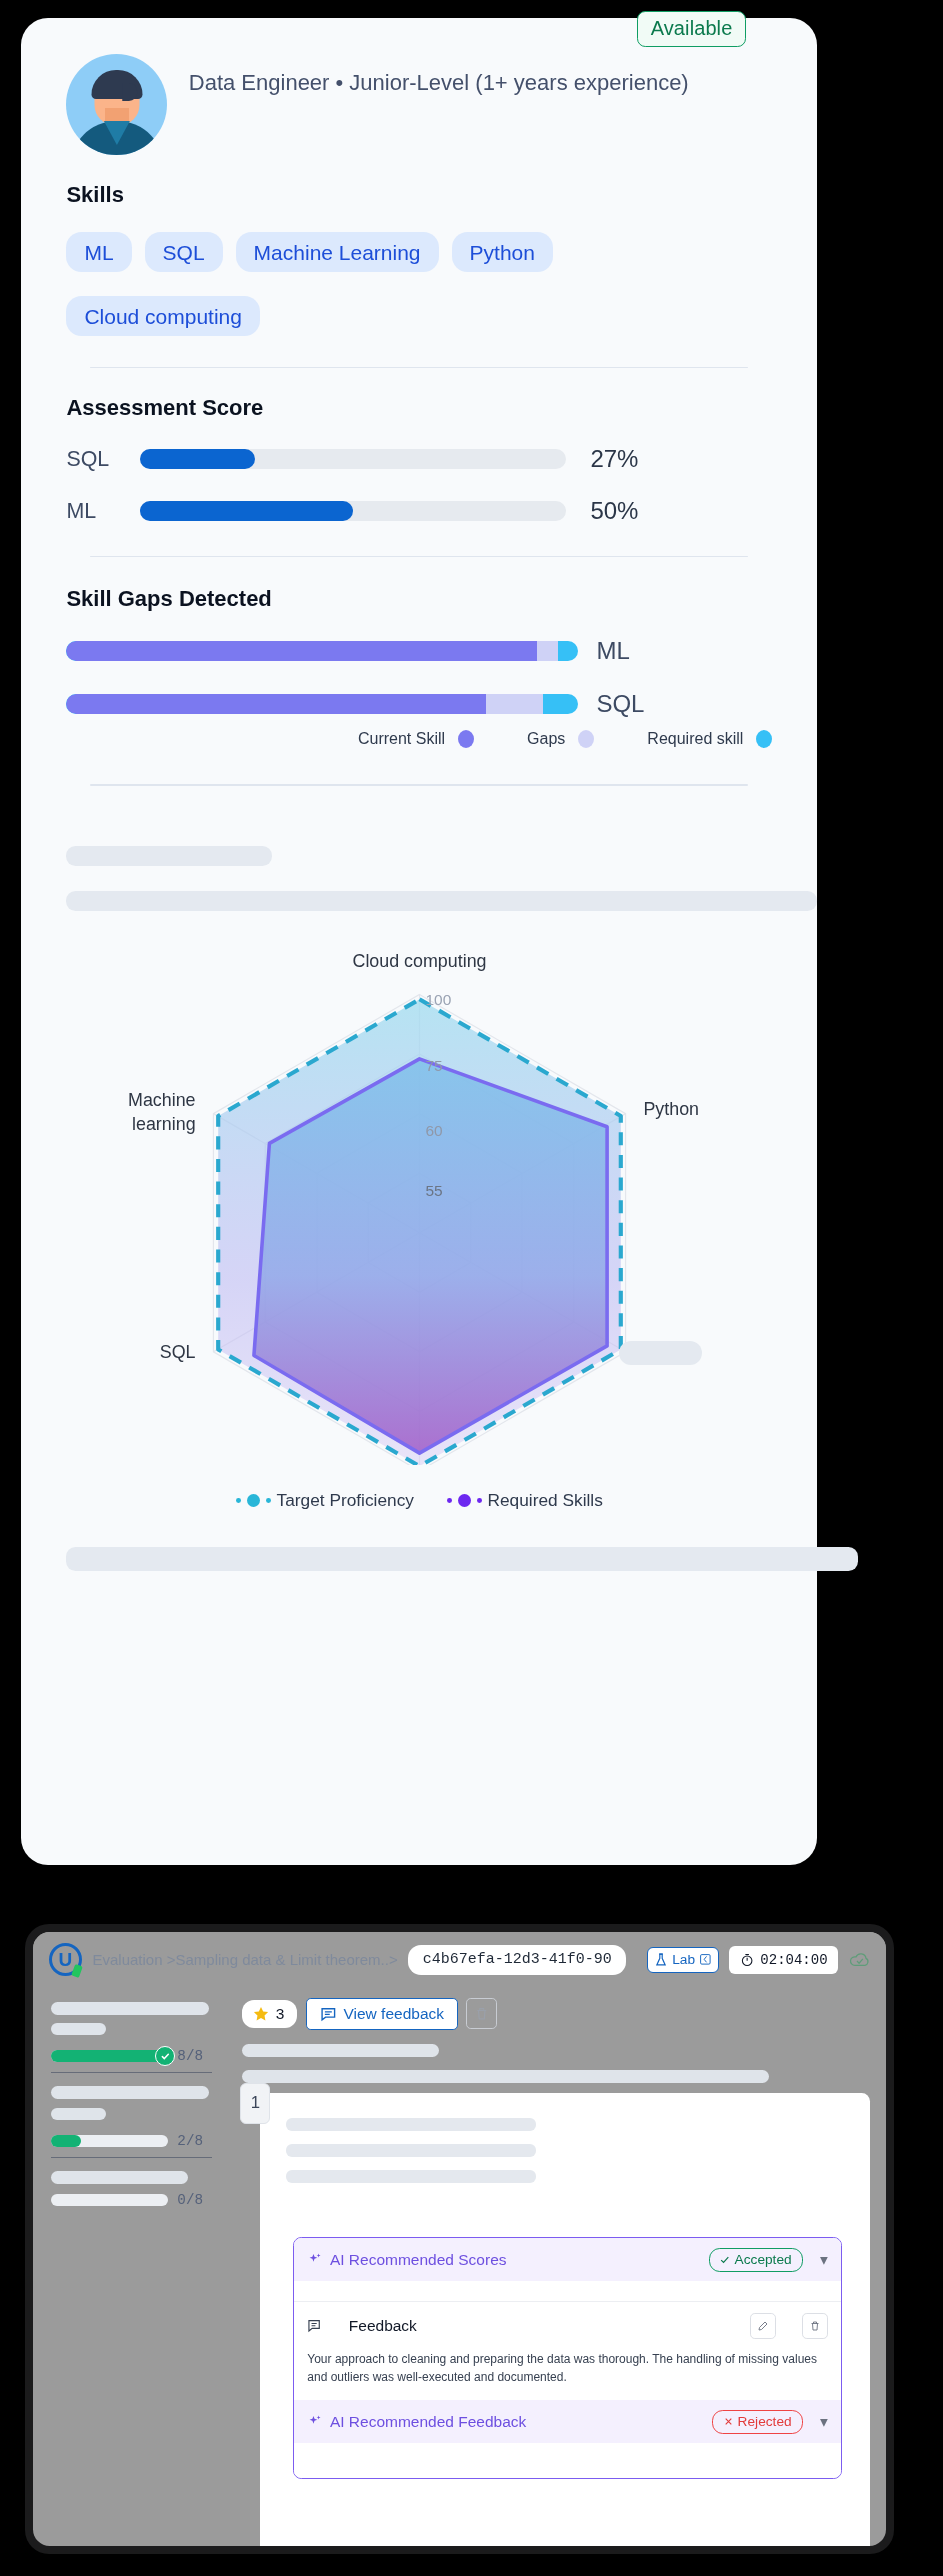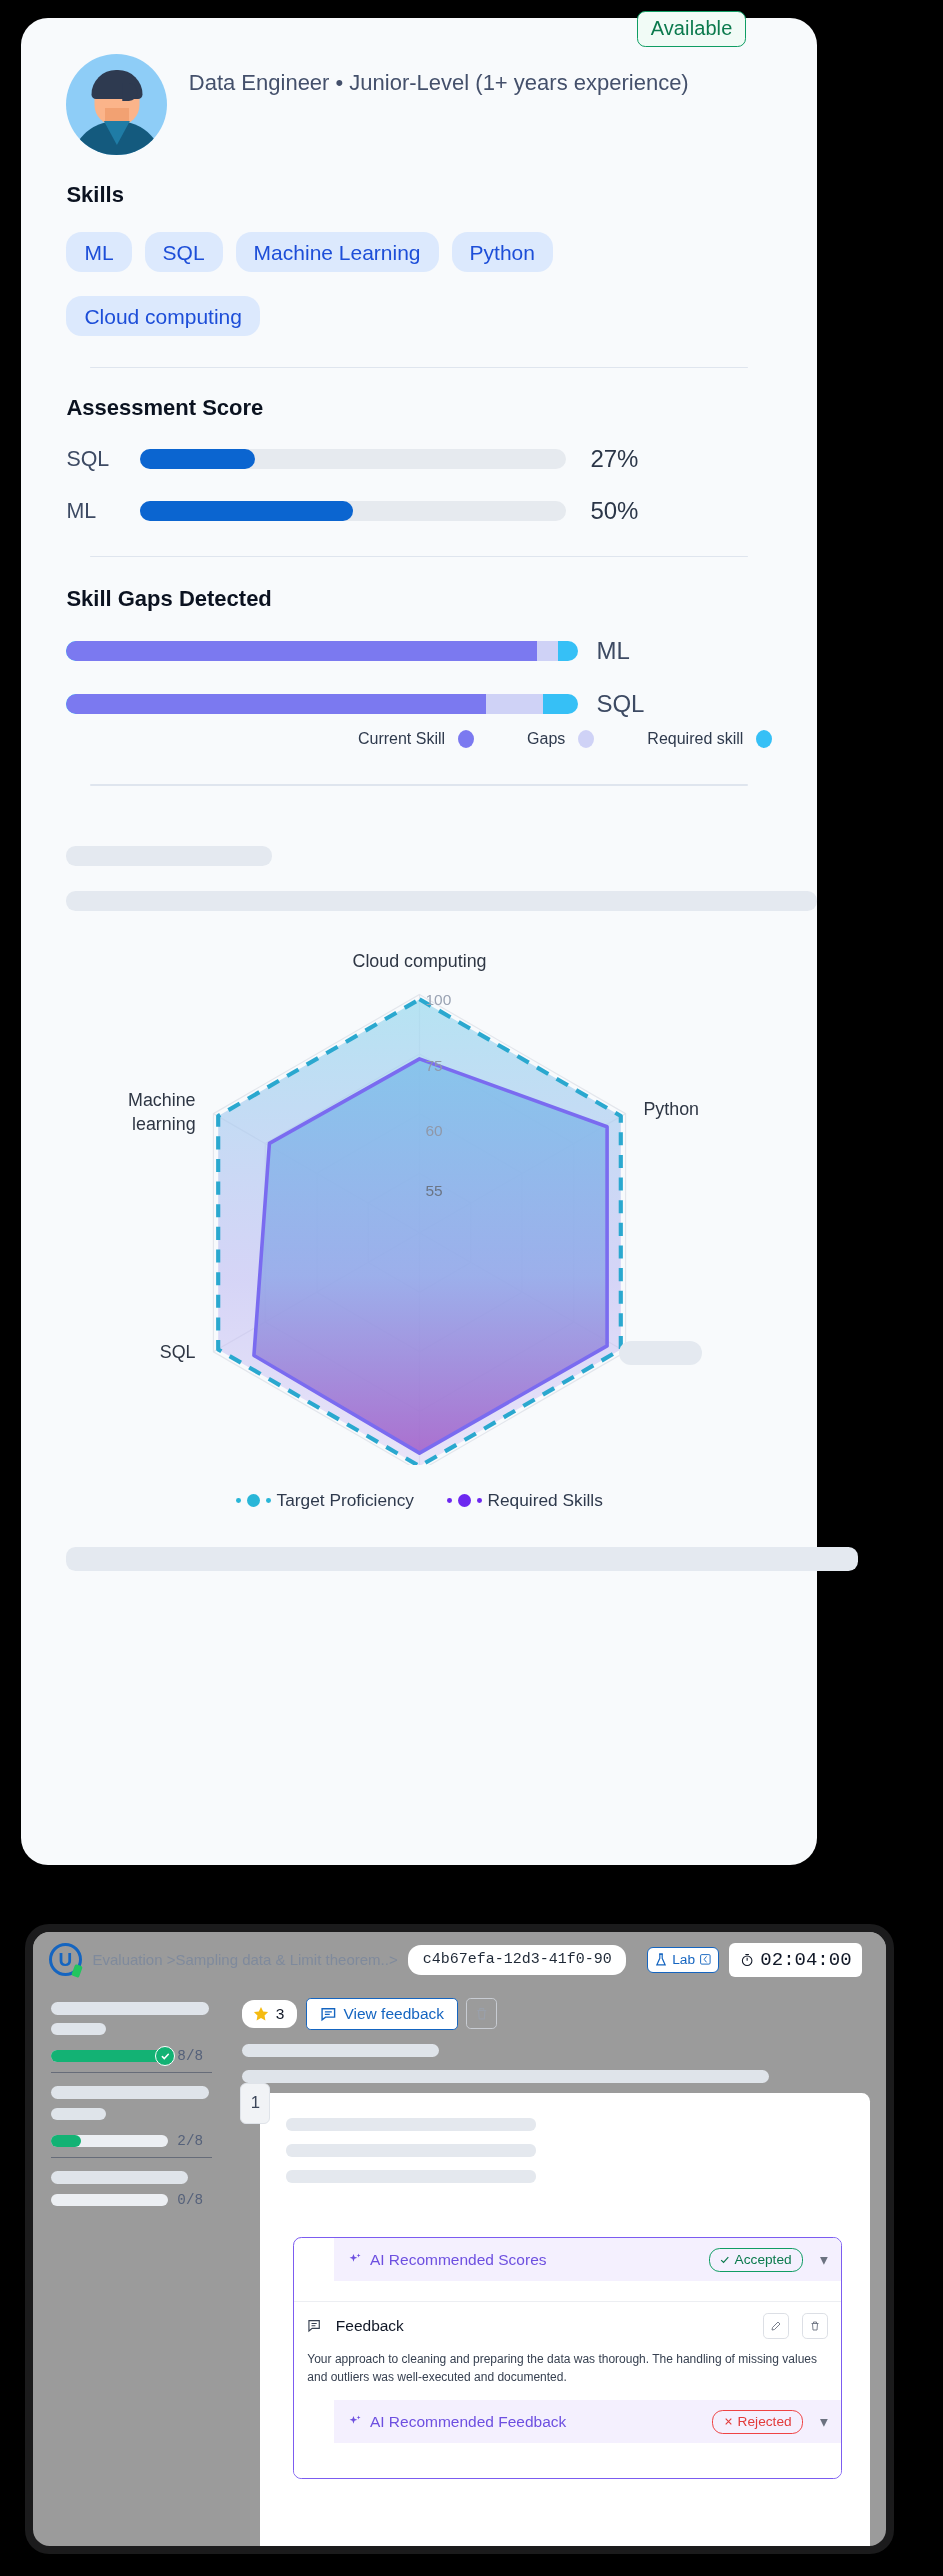--- a/index.html
+++ b/index.html
@@ -144,21 +144,21 @@
     background:#fff; border-radius: 13px; padding: 6.6px 14.3px;
     font-family: "Liberation Mono", monospace; font-size: 15px; color:#1f2937; white-space:nowrap;
   }
   .tb-spacer { flex: 1 1 auto; }
   .labbtn {
     display:flex; align-items:center; gap:4.8px; background:#fff; border:1.2px solid #1565c0;
     border-radius: 6px; padding: 4.8px 7.1px; color:#1565c0; font-size:13.7px;
   }
   .timer {
     display:flex; align-items:center; gap:6px; background:#fff;
-    border-radius: 6px; padding: 6px 10.7px; color:#111827; font-size:19px;
+    border-radius: 6px; padding: 6px 10.7px; color:#111827; font-size:14px;
     font-family:"Liberation Mono", monospace;
   }
   .cloud-ok { width: 24px; height: 20px; opacity:.55; }
 
   .eval-body { display:flex; height: calc(100% - 55px); }
   .eval-side { width: 197px; flex: 0 0 197px; padding: 14.3px 18px 0 18px; }
   .sk { background:#dfe4ea; border-radius: 7.1px; }
   .sk-title { width: 158px; height: 13px; margin-bottom: 8.3px; }
   .sk-sub { width: 55px; height: 12px; margin-bottom: 13px; }
   .prog-row { display:flex; align-items:center; gap: 9px; margin-bottom: 3.6px; position:relative; }
@@ -201,36 +201,36 @@
   }
   .q-skel { height: 13px; background:#e4e8ee; border-radius: 6px; margin-bottom: 13px; }
 
   .aicard {
     position:absolute; left: 63px; right: 44px; top: 250px;
     border: 1.8px solid #7c5cf0; border-radius: 8.3px; overflow: hidden;
     background:#fff;
   }
   .aihead {
     display:flex; align-items:center; gap: 7.1px;
-    background:#f4f0fe; padding: 9.5px 13px; margin-left: 40px;
+    background:#f4f0fe; padding: 9.5px 13px;
   }
   .ai-title { color:#6d4fe0; font-size: 15.5px; }
   .ai-sp { flex:1 1 auto; }
   .badge-acc {
     border:1.2px solid #0f9d63; color:#0b7a4d; border-radius: 10.7px;
     padding: 3.6px 10.7px; font-size: 13.7px; display:flex; align-items:center; gap:4.8px;
   }
   .badge-rej {
     border:1.2px solid #ef4444; color:#e23b3b; border-radius: 10.7px;
     padding: 3.6px 10.7px; font-size: 13.7px; display:flex; align-items:center; gap:4.8px;
   }
   .chev { font-size: 15.5px; color:#6b7280; margin-left: 9.5px; }
   .ai-blank { height: 20px; background:#fff; }
   .fb-row {
-    display:flex; align-items:center; gap: 13px; padding: 10.7px 13px 8.3px 13px;
+    display:flex; align-items:center; gap: 26px; padding: 10.7px 13px 8.3px 13px;
     border-top: 1.2px solid #eceef2;
   }
   .fb-title { font-size: 15.5px; color:#111827; }
   .icon-btn {
     width: 26px; height: 26px; border:1.2px solid #dcdfe5; border-radius: 4.8px;
     display:flex;align-items:center;justify-content:center;
   }
   .fb-text {
     padding: 2.4px 13px 14.3px 13px; font-size: 12px; line-height: 1.5; color:#374151;
   }

